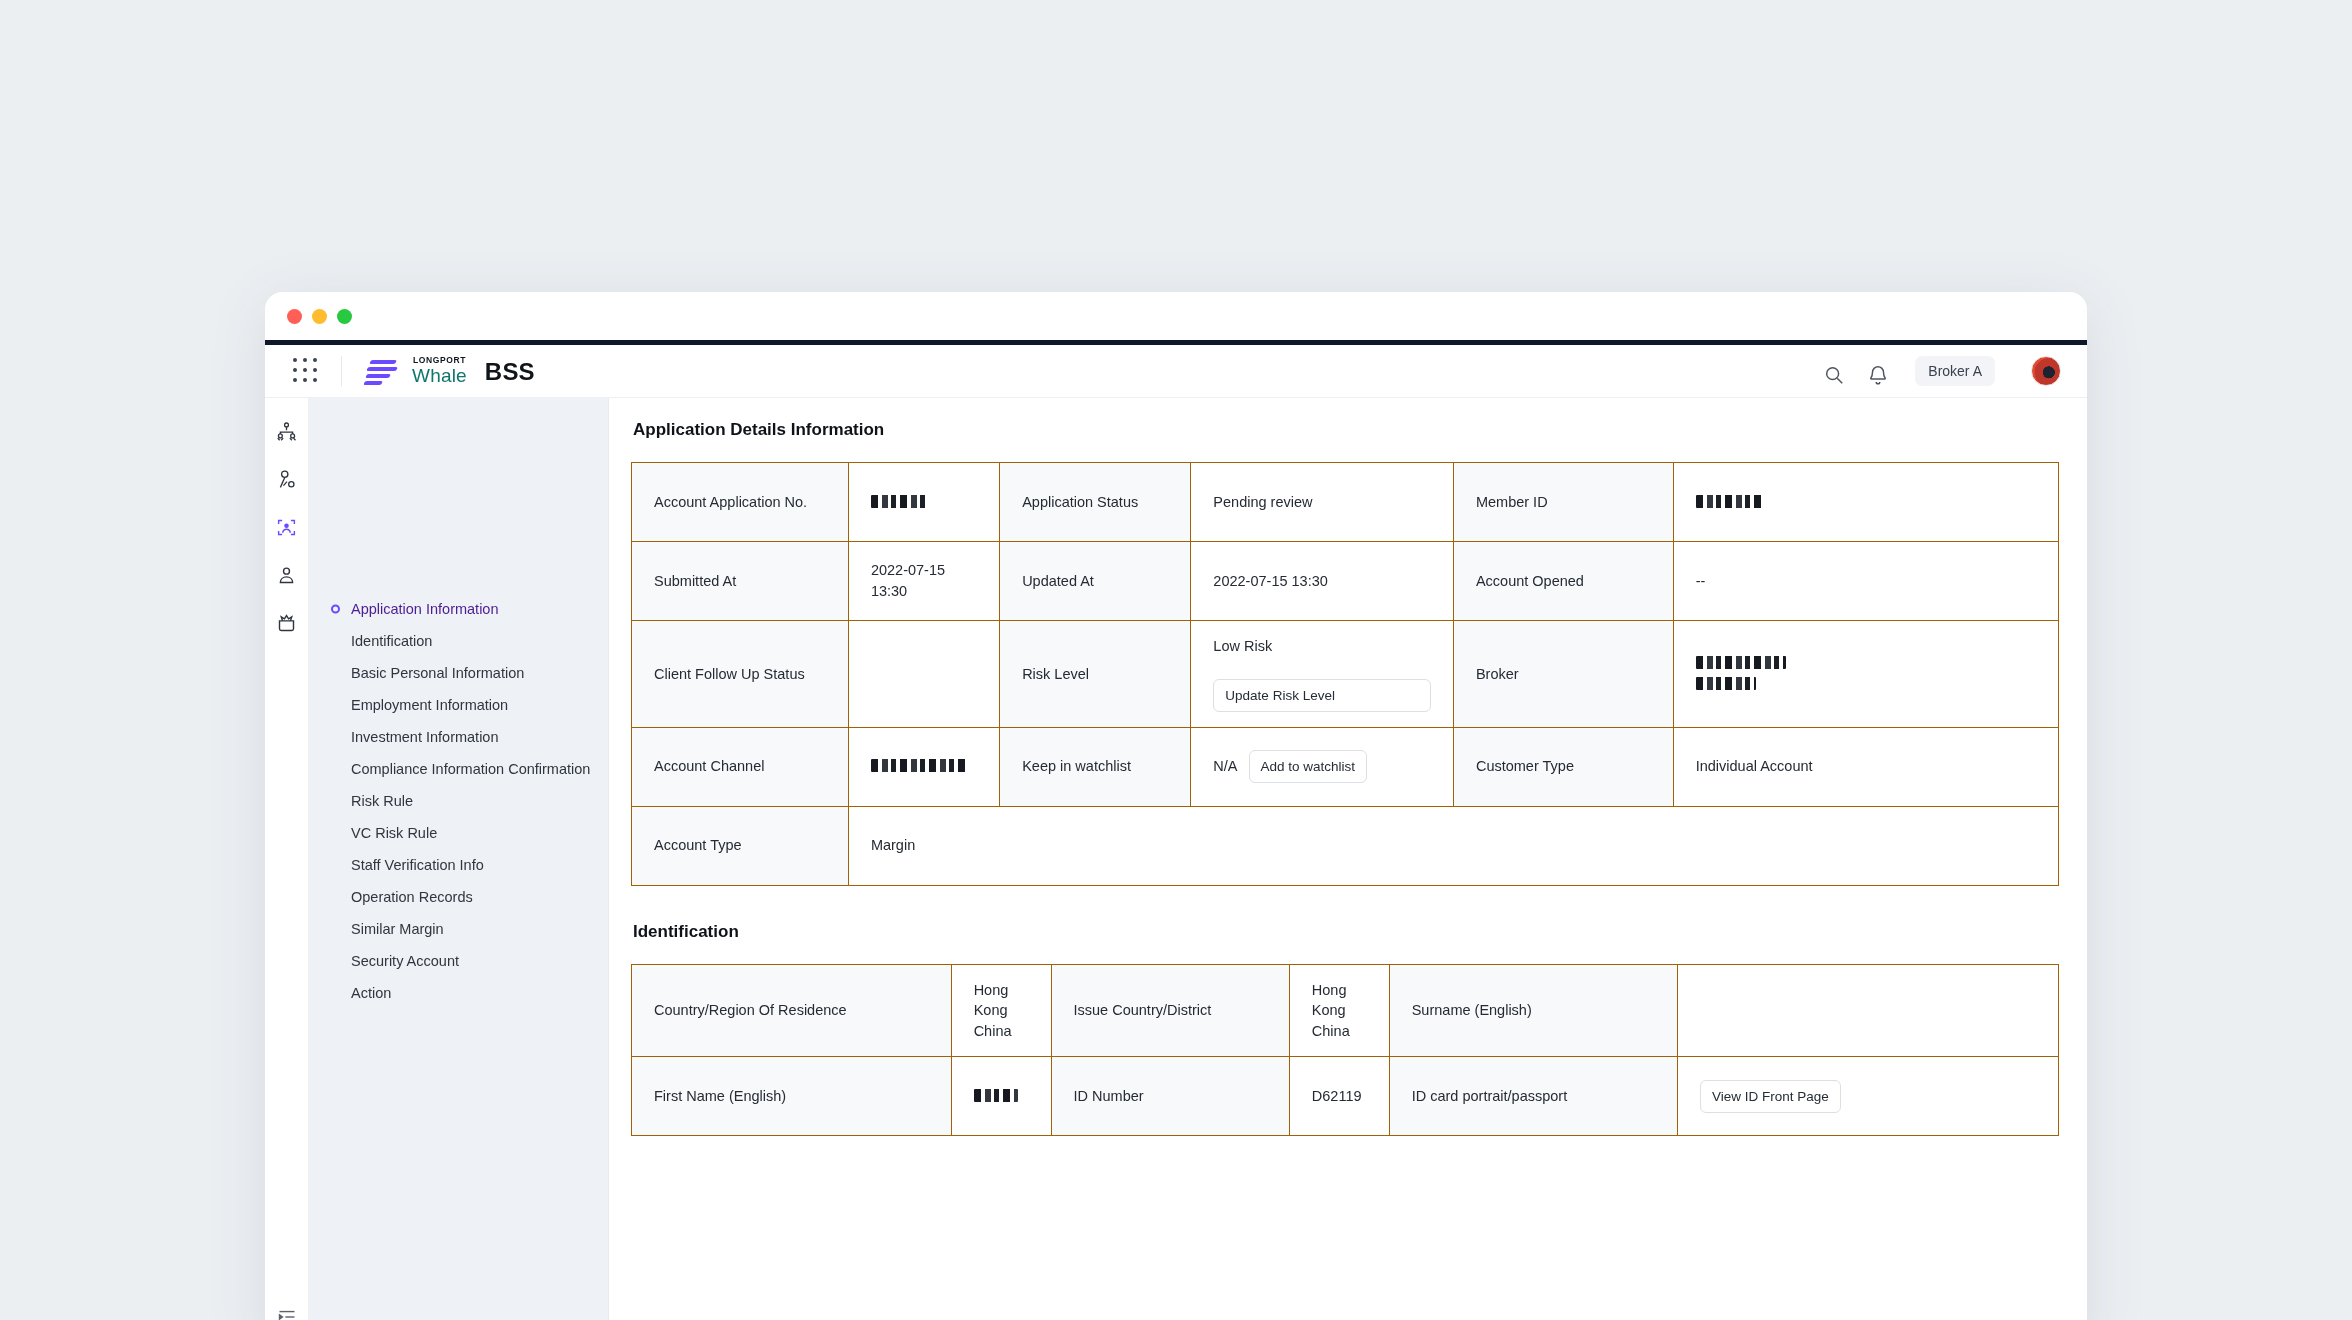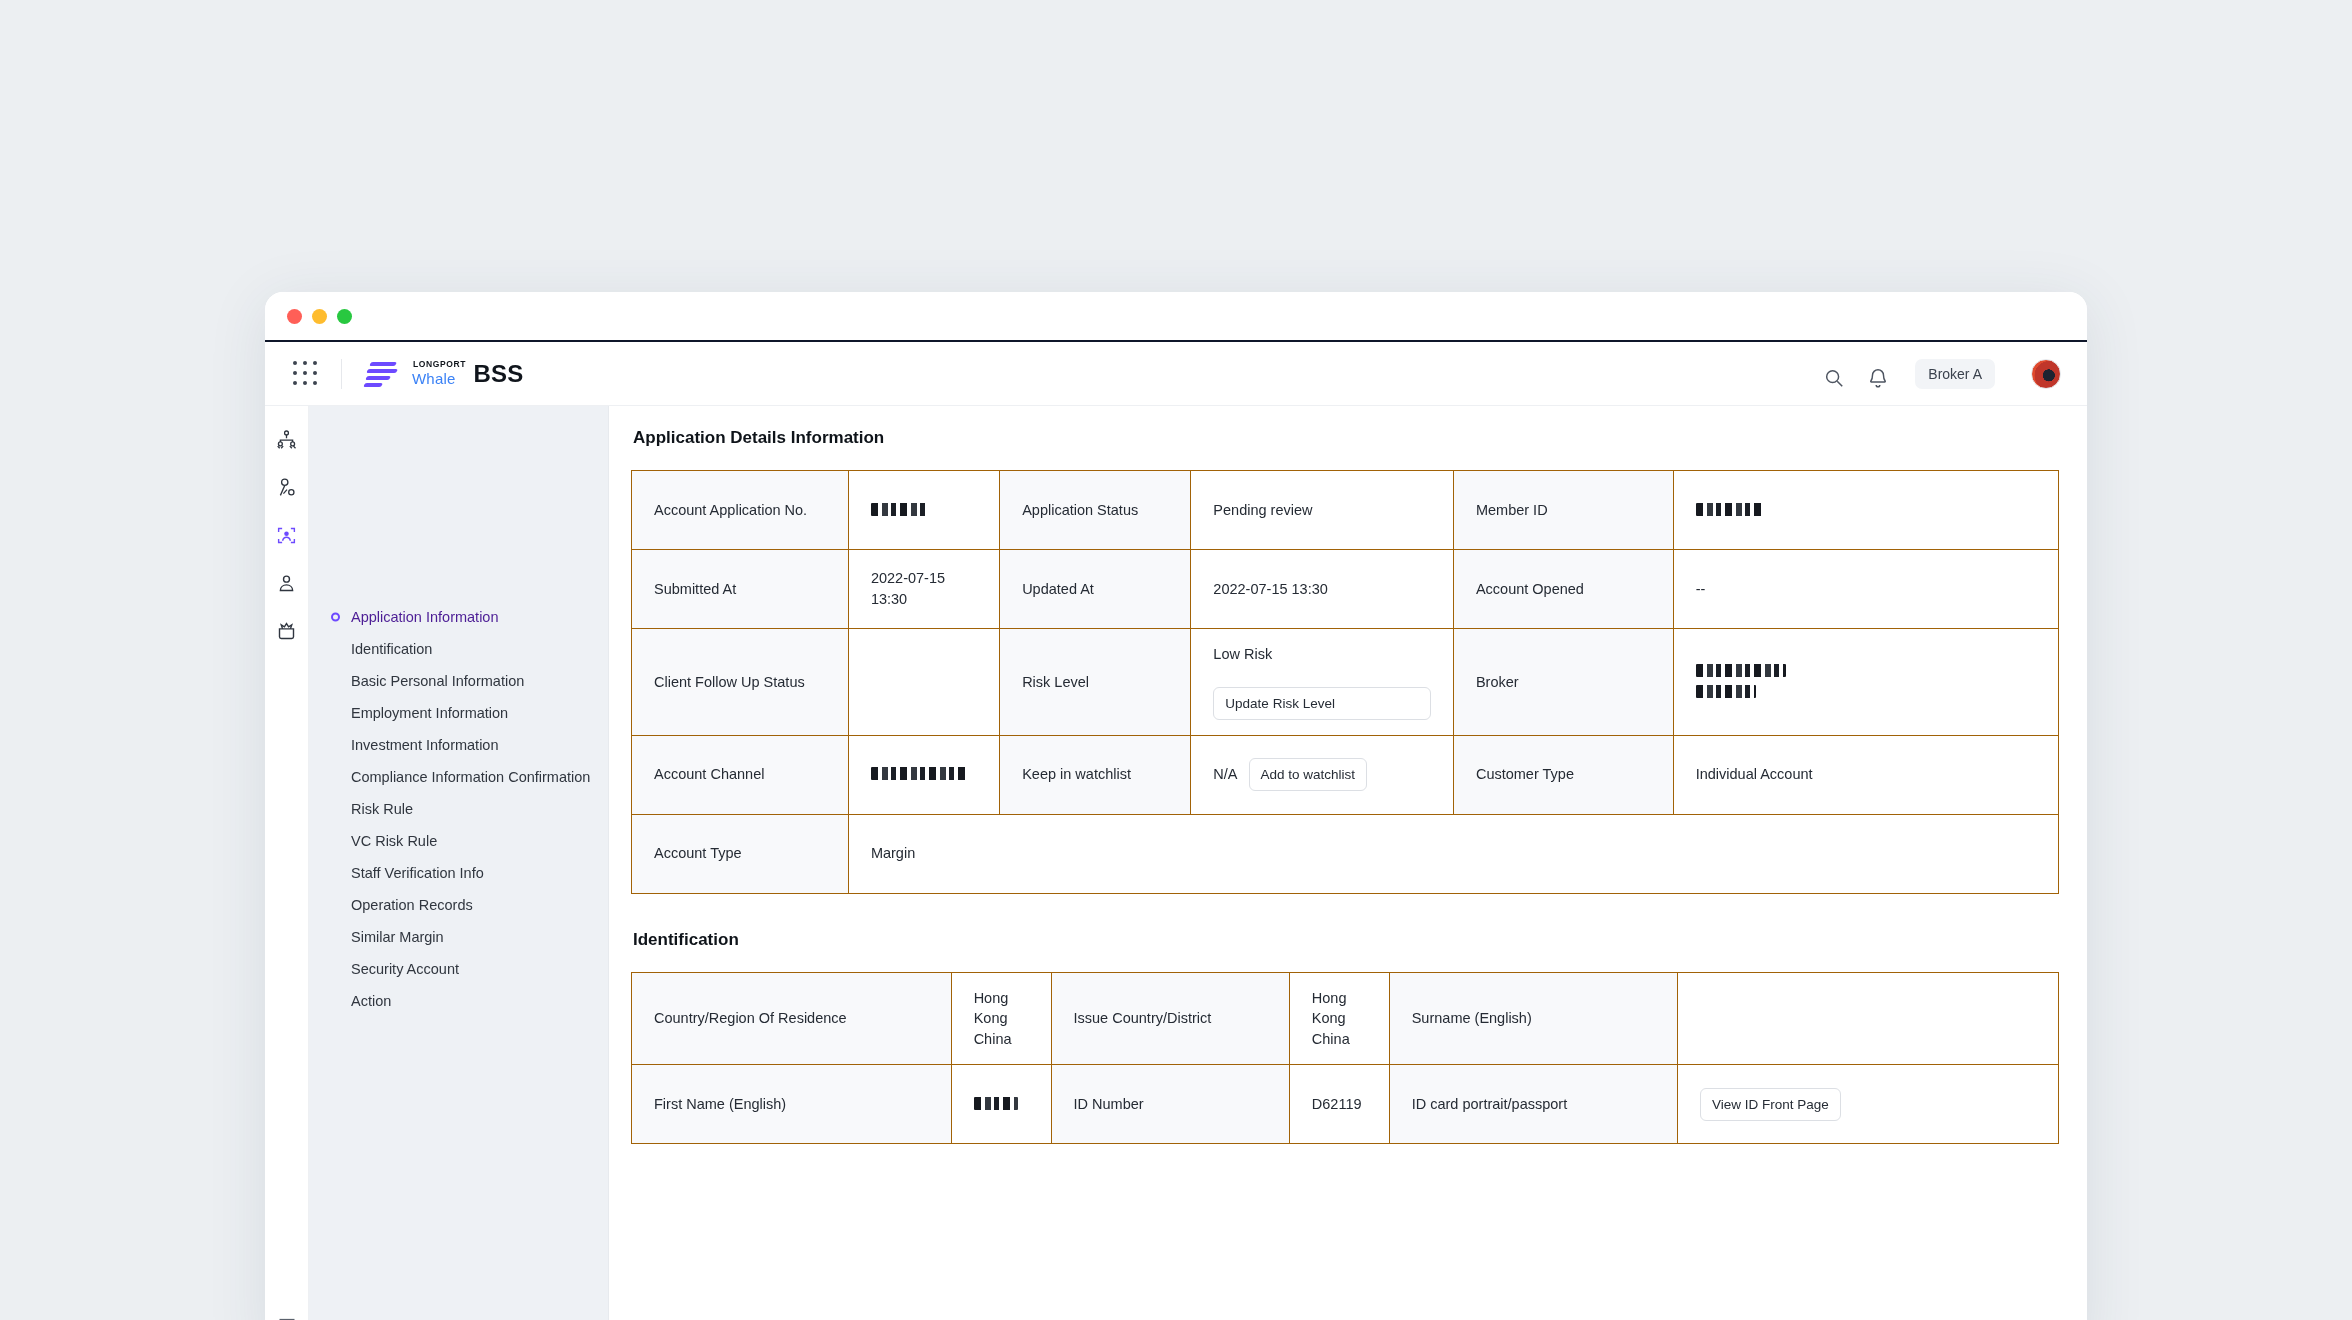--- a/index.html
+++ b/index.html
@@ -26,22 +26,22 @@
     padding-left: 22px; gap: 10px;
     background: #ffffff;
   }
   .dot { width: 15px; height: 15px; border-radius: 50%; }
   .dot.red { background: #ff5f57; }
   .dot.yellow { background: #febc2e; }
   .dot.green { background: #28c840; }
 
   
   .appbar {
-    height: 66px;
-    border-top: 2px solid #0f172a;
+    height: 58px;
+    border-top: 5px solid #0f172a;
     border-bottom: 1px solid #eef0f3;
     display: flex; align-items: center;
     padding: 0 26px 0 20px;
     background: #fff;
   }
   .grid-icon {
     width: 26px; height: 26px;
     display: grid;
     grid-template-columns: repeat(3, 1fr);
     grid-template-rows: repeat(3, 1fr);
@@ -57,21 +57,21 @@
   }
   .logomark span:nth-child(1){ top: 2px;  width: 26px; left: 6px; transform: skewX(-22deg); }
   .logomark span:nth-child(2){ top: 9px;  width: 30px; left: 3px; transform: skewX(-22deg); }
   .logomark span:nth-child(3){ top: 16px; width: 24px; left: 2px; transform: skewX(-22deg); }
   .logomark span:nth-child(4){ top: 23px; width: 18px; left: 0px; transform: skewX(-22deg); }
   .brandtext { position: relative; padding-top: 9px; }
   .brand-sup {
     position: absolute; top: -2px; left: 1px;
     font-size: 8.5px; letter-spacing: .6px; font-weight: 700; color: #10151c;
   }
-  .brand-name { font-size: 15px; font-weight: 400; color: #3b82f6; letter-spacing: .2px; line-height: 1; }
+  .brand-name { font-size: 19px; font-weight: 400; color: #0f766e; letter-spacing: .2px; line-height: 1; }
   .brand-suffix { font-size: 24px; font-weight: 700; color: #10151c; letter-spacing: .2px; margin-left: 4px; }
   .spacer { flex: 1; }
   .hdr-icons { display: flex; align-items: flex-end; gap: 22px; }
   .hicon { width: 22px; height: 22px; color: #4e5561; cursor: pointer; }
   .hicon svg { width: 100%; height: 100%; display: block; }
   .broker-chip {
     background: #f2f4f7; border-radius: 7px;
     padding: 7px 13px; font-size: 14px; color: #3b424e;
     margin-left: 4px; cursor: pointer; white-space: nowrap;
   }

